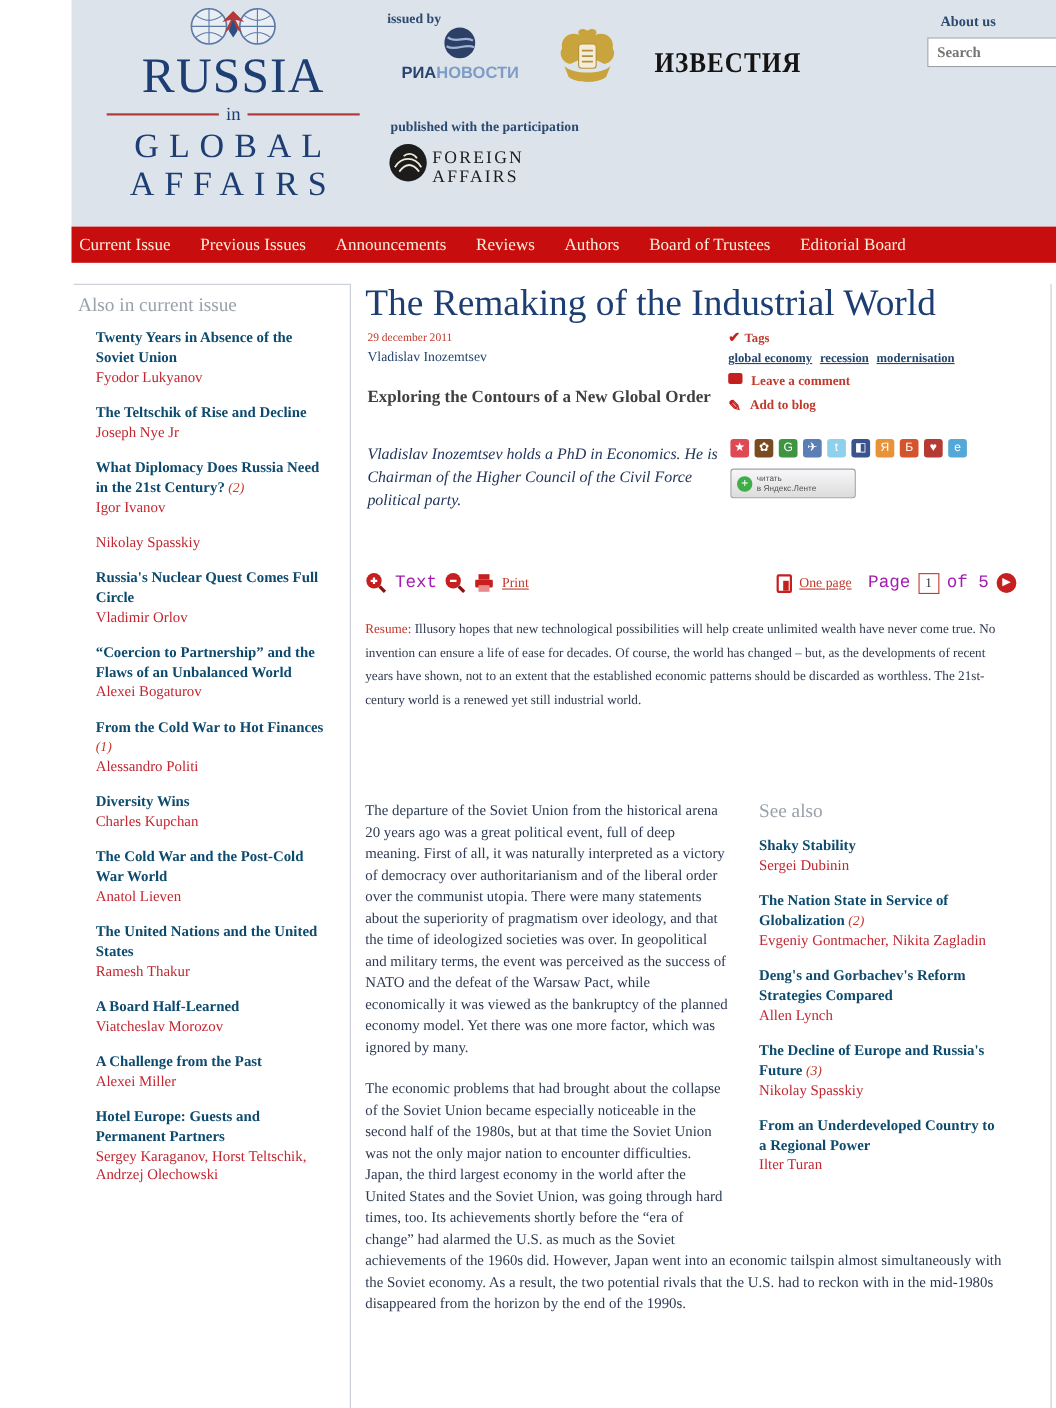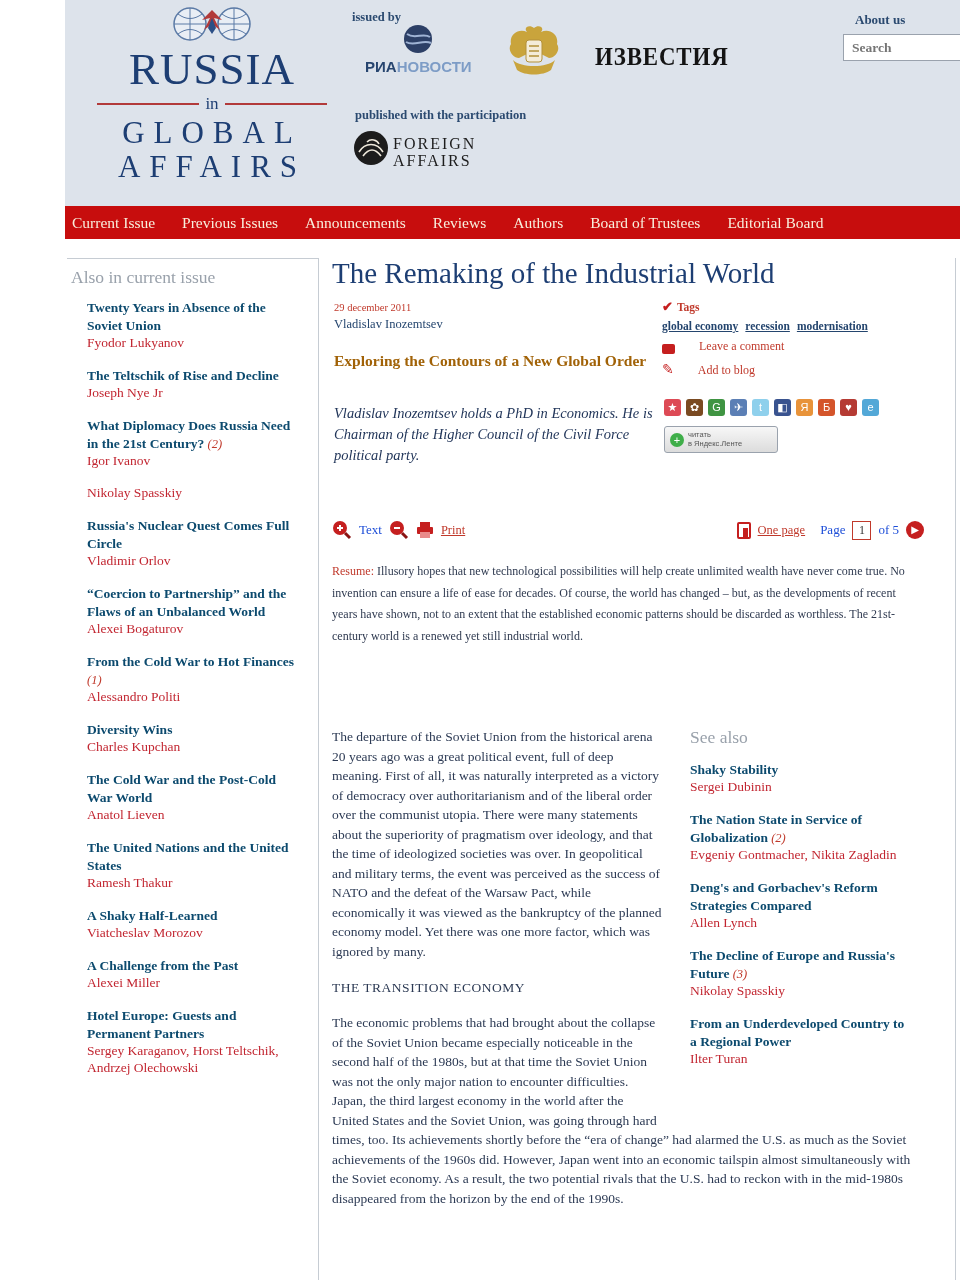--- a/index.html
+++ b/index.html
@@ -45,48 +45,48 @@
   .sidebar { position:absolute; left:2px; top:19px; width:251px; border-top:1px solid #c6ccd3; padding:8px 0 0 4px; }
   .sidebar-title, .seealso-title { font-size:17.5px; color:#99a1ab; }
   .issue-list { margin:10px 0 0 16px; }
   .issue-item { margin-bottom:15px; width:212px; }
   .item-title { font-size:13.5px; font-weight:bold; color:#0c4a6e; line-height:17px; text-decoration:none; display:inline; cursor:pointer; }
   .item-suffix { font-size:12.5px; font-style:italic; color:#c0392b; }
   .item-author { font-size:13.5px; color:#c22631; line-height:17px; cursor:pointer; }
 
   
   .main { position:absolute; left:267px; top:0; width:623px; }
-  .article-title { position:absolute; left:0; top:18px; font-size:29px; font-weight:normal; color:#1d3e73; white-space:nowrap; }
+  .article-title { position:absolute; left:0; top:18px; font-size:34px; font-weight:normal; color:#1d3e73; white-space:nowrap; }
   .meta { position:absolute; left:2px; top:63px; }
   .article-date { font-size:10.5px; color:#c0392b; }
   .article-author { font-size:12.5px; color:#24456e; margin-top:4px; cursor:pointer; }
   .tags-panel { position:absolute; left:330px; top:60px; width:292px; font-size:11.5px; }
   .tags-row { color:#c0392b; font-weight:bold; margin-bottom:5px; }
   .check-icon { color:#c51f1f; font-size:13px; margin-right:4px; }
   .tag-links { display:flex; gap:7px; flex-wrap:wrap; margin-bottom:7px; }
   .tag-link { color:#24456e; text-decoration:underline; font-weight:bold; cursor:pointer; }
-  .action-row { display:flex; align-items:flex-end; gap:24px; color:#c0392b; margin-bottom:7px; font-size:12px; cursor:pointer; }
+  .action-row { display:flex; align-items:flex-start; gap:8px; color:#c0392b; margin-bottom:7px; font-size:12px; cursor:pointer;font-weight:bold; }
   .bubble-icon { width:13px; height:10px; background:#c51f1f; border-radius:2px; position:relative; display:inline-block; }
   .bubble-icon:after { content:""; position:absolute; left:2px; bottom:-4px; border:4px solid transparent; border-top-color:#c51f1f; border-left-width:2px; border-right-width:2px; }
   .pencil-icon { color:#c51f1f; font-size:14px; }
-  .subtitle { position:absolute; left:2px; top:112px; width:330px; font-size:15.5px; font-weight:bold; color:#a16207; line-height:20px; }
+  .subtitle { position:absolute; left:2px; top:112px; width:330px; font-size:15.5px; font-weight:bold; color:#404040; line-height:20px; }
   .bio { position:absolute; left:2px; top:164px; width:325px; font-size:14.5px; font-style:italic; color:#22365a; line-height:21px; }
   .share-row { position:absolute; left:332px; top:160px; display:flex; gap:5px; }
   .share-icon { width:17px; height:17px; border-radius:3px; color:#fff; font-size:11px; line-height:17px;
                 text-align:center; font-family:"Liberation Sans", sans-serif; cursor:pointer; overflow:hidden; }
   .yandex-btn { position:absolute; left:332px; top:187px; width:114px; height:27px; border:1px solid #9aa2ad; border-radius:3px;
                 background:linear-gradient(#f7f7f7,#dcdcdc); display:flex; align-items:center; gap:4px; padding:0 5px; cursor:pointer; }
   .plus-circle { width:14px; height:14px; border-radius:50%; background:#3fae49; color:#fff; font-size:11px; line-height:14px;
                  text-align:center; font-family:"Liberation Sans", sans-serif; flex:none; }
   .yandex-label { font-size:7.5px; color:#555; line-height:8.5px; font-family:"Liberation Sans", sans-serif; }
 
   
   .toolbar { position:absolute; left:0; top:281px; width:592px; display:flex; justify-content:space-between; align-items:center; }
   .tool-group { display:flex; align-items:center; gap:7px; }
-  .tool-label { font-size:13px; color:#1d4ed8; }
+  .tool-label { font-size:16px; color:#a21caf;font-family:Liberation Mono, monospace; }
   .tool-link { font-size:12.5px; color:#c0392b; text-decoration:underline; cursor:pointer; }
   .magnifier { cursor:pointer; display:block; }
   .page-input { width:19px; height:19px; border:1px solid #c0392b; text-align:center; font-size:12px; color:#333;
                 font-family:"Liberation Serif", serif; }
   .next-btn { width:18px; height:18px; border-radius:50%; background:#c51f1f; color:#fff; font-size:10px; line-height:18px;
               text-align:center; cursor:pointer; }
   .onepage-icon { width:14px; height:17px; border:2px solid #c51f1f; border-radius:2px; position:relative; }
   .onepage-icon:after { content:""; position:absolute; right:1px; top:4px; width:5px; height:9px; background:#c51f1f; }
   .printer-icon { display:block; cursor:pointer; }
 
@@ -222,21 +222,21 @@
             <a class="item-title">The Cold War and the Post-Cold War World</a><span class="item-suffix"></span>
             <div class="item-author">Anatol Lieven</div>
           </div>
 
           <div class="issue-item">
             <a class="item-title">The United Nations and the United States</a><span class="item-suffix"></span>
             <div class="item-author">Ramesh Thakur</div>
           </div>
 
           <div class="issue-item">
-            <a class="item-title">A Shaky Half-Learned</a><span class="item-suffix"></span>
+            <a class="item-title">A Board Half-Learned</a><span class="item-suffix"></span>
             <div class="item-author">Viatcheslav Morozov</div>
           </div>
 
 
           <div class="issue-item">
             <a class="item-title">A Challenge from the Past</a><span class="item-suffix"></span>
             <div class="item-author">Alexei Miller</div>
           </div>
 
           <div class="issue-item">
@@ -356,18 +356,17 @@
                 <div class="item-author">Nikolay Spasskiy</div>
               </div>
 
               <div class="issue-item">
                 <a class="item-title">From an Underdeveloped Country to a Regional Power</a><span class="item-suffix"></span>
                 <div class="item-author">Ilter Turan</div>
               </div>
             </div>
         </div>
         <p class="body-par">The departure of the Soviet Union from the historical arena 20 years ago was a great political event, full of deep meaning. First of all, it was naturally interpreted as a victory of democracy over authoritarianism and of the liberal order over the communist utopia. There were many statements about the superiority of pragmatism over ideology, and that the time of ideologized societies was over. In geopolitical and military terms, the event was perceived as the success of NATO and the defeat of the Warsaw Pact, while economically it was viewed as the bankruptcy of the planned economy model. Yet there was one more factor, which was ignored by many.</p>
-        <div class="section-heading">THE TRANSITION ECONOMY</div>
         <p class="body-par">The economic problems that had brought about the collapse of the Soviet Union became especially noticeable in the second half of the 1980s, but at that time the Soviet Union was not the only major nation to encounter difficulties. Japan, the third largest economy in the world after the United States and the Soviet Union, was going through hard times, too. Its achievements shortly before the “era of change” had alarmed the U.S. as much as the Soviet achievements of the 1960s did. However, Japan went into an economic tailspin almost simultaneously with the Soviet economy. As a result, the two potential rivals that the U.S. had to reckon with in the mid-1980s disappeared from the horizon by the end of the 1990s.</p>
       </div>
     </div>
   </div>
 </div>
 
 </body></html>

